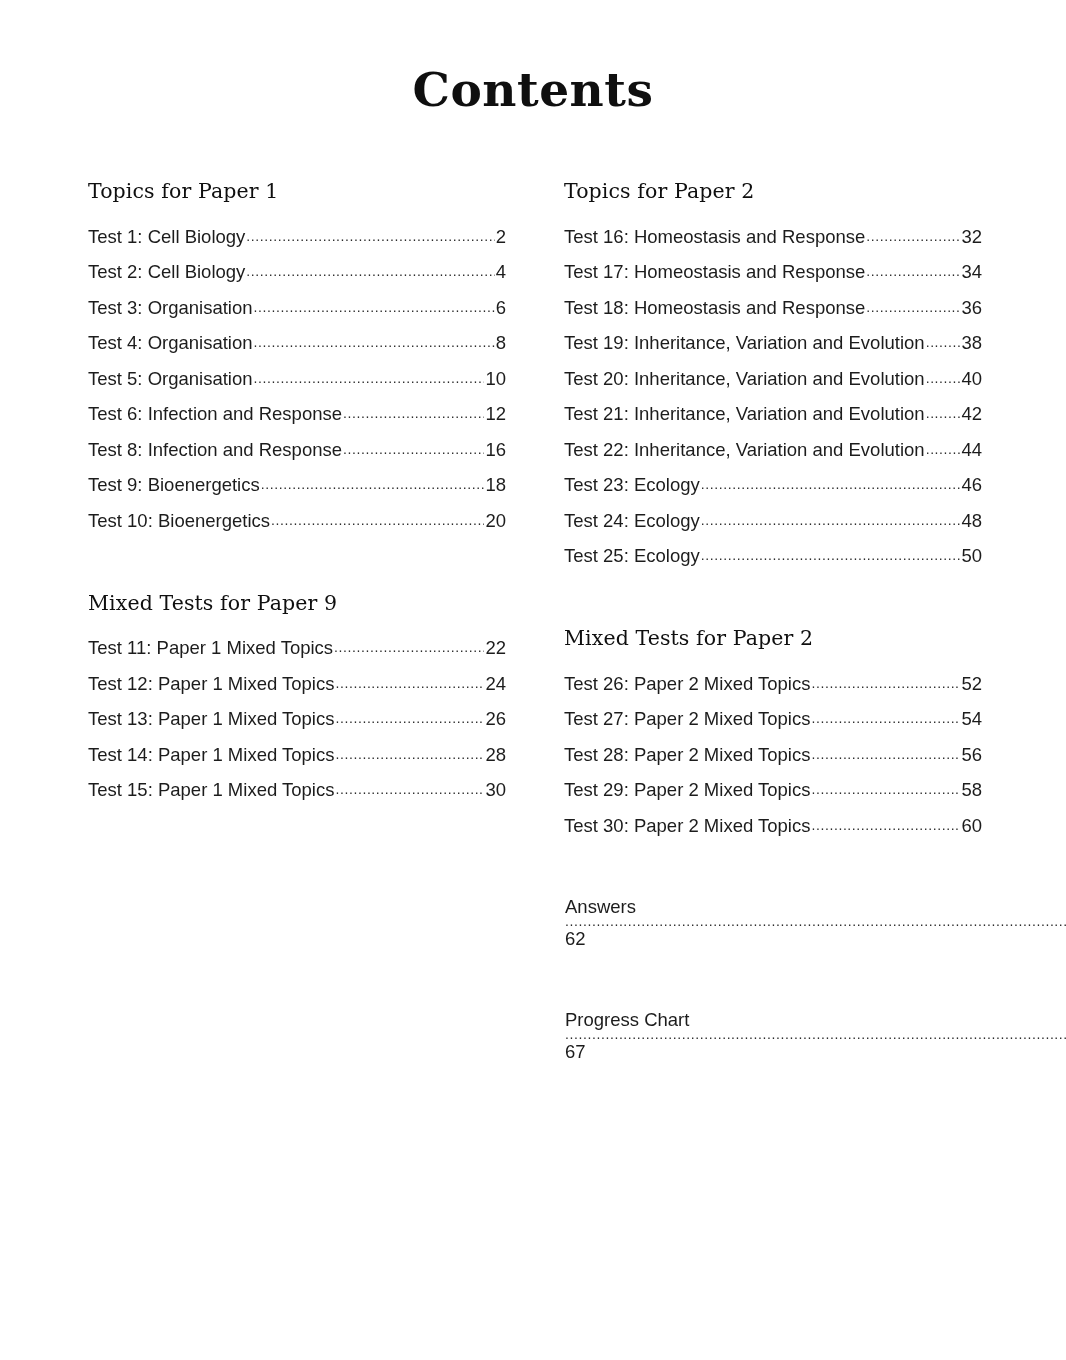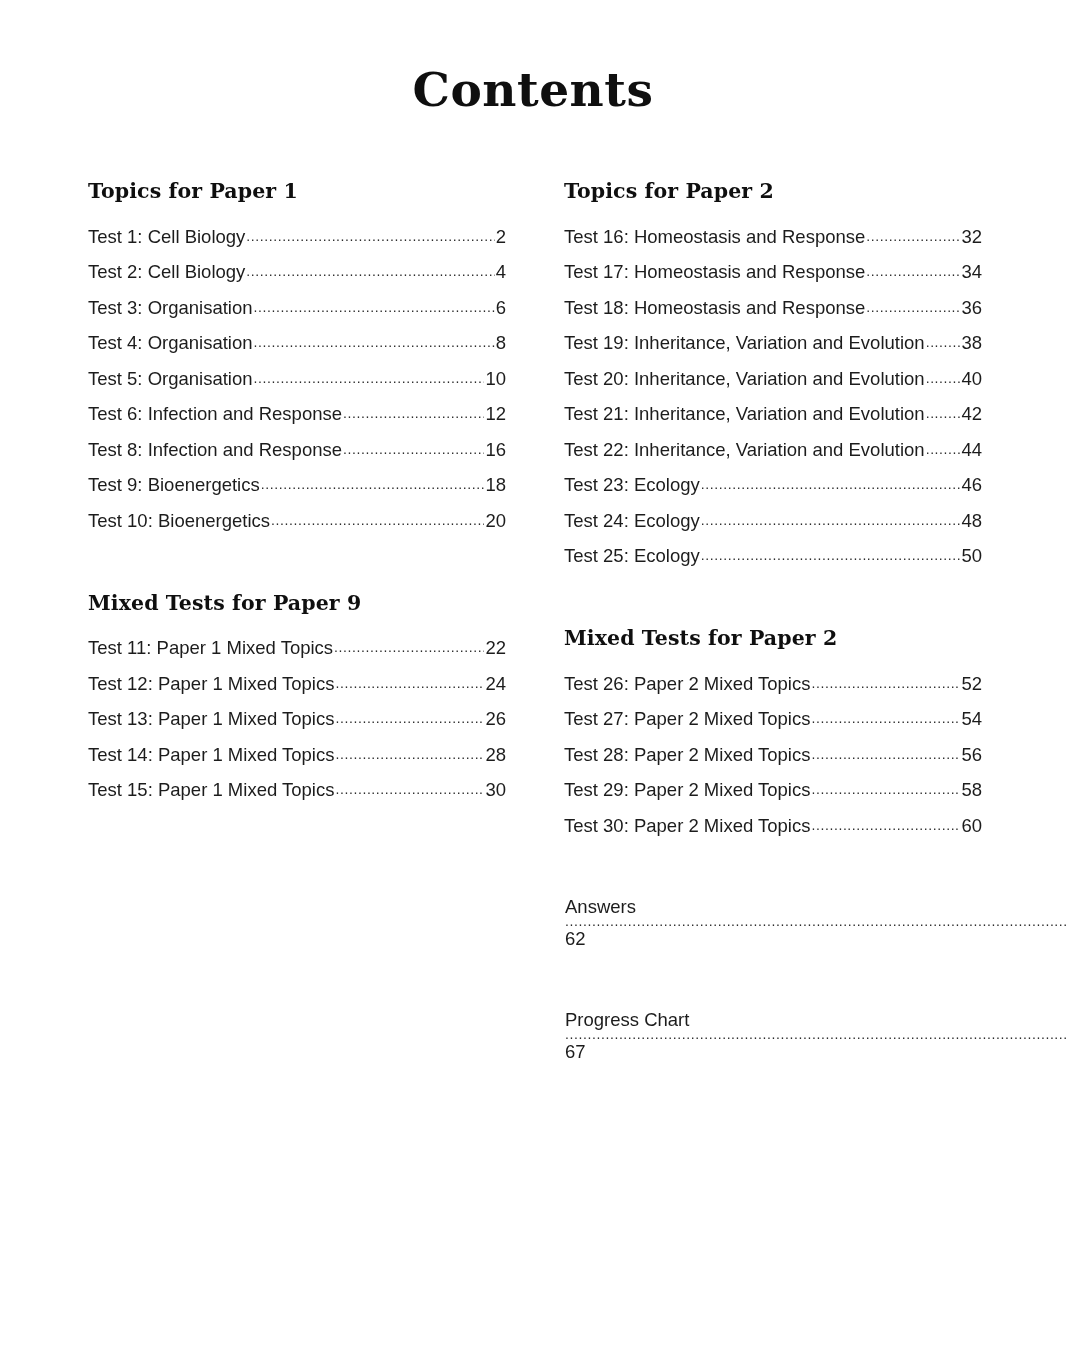--- a/index.html
+++ b/index.html
@@ -44,21 +44,21 @@
     flex: 0 0 418px;
   }
   .section {
     margin-bottom: 36px;
   }
   .section.gap-lg {
     margin-top: 52px;
   }
   .section-heading {
     font-family: "DejaVu Serif", serif;
-    font-weight: 700;
+    font-weight: 400;
     font-size: 20.5px;
     color: #0f0f0f;
     margin: 0 0 16px 0;
     letter-spacing: 0.1px;
   }
   .toc-list {
     list-style: none;
     margin: 0;
     padding: 0;
   }

